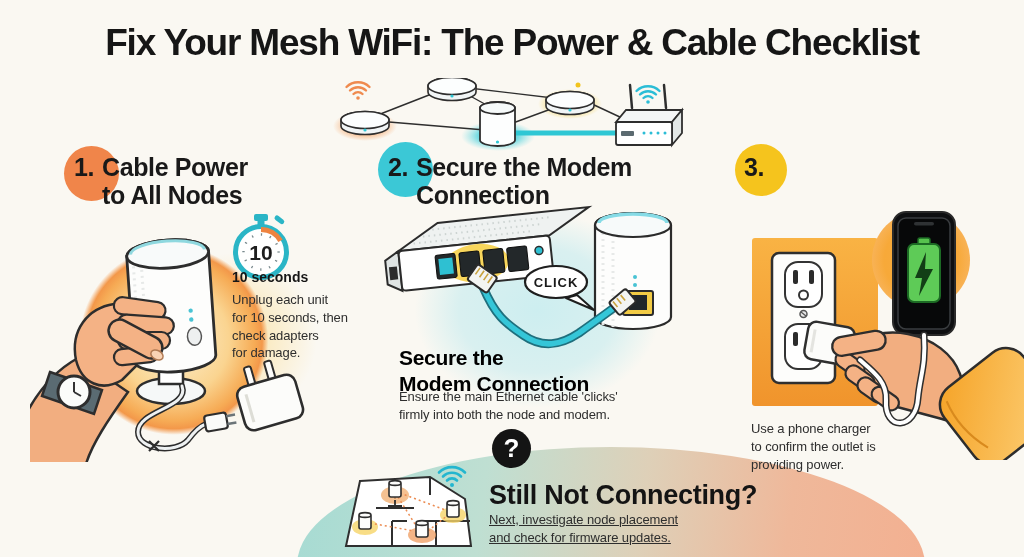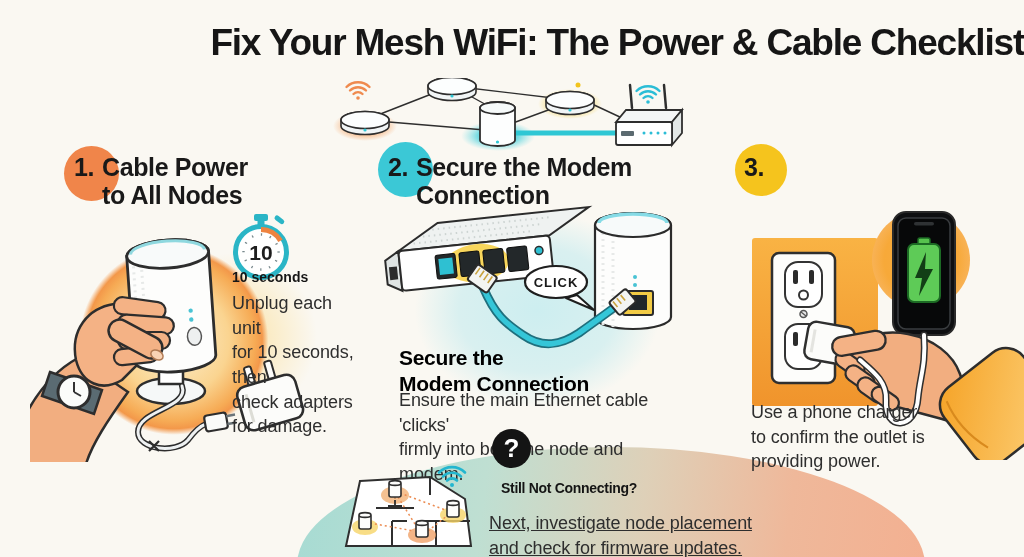--- a/index.html
+++ b/index.html
@@ -1,34 +1,34 @@
 <!DOCTYPE html>
 <html><head>
 <meta charset="utf-8">
 <style>
   html,body{margin:0;padding:0;background:#e9e9e9;}
   #stage{position:relative;width:1024px;height:557px;background:#faf8f2;overflow:hidden;
          font-family:"Liberation Sans","DejaVu Sans",sans-serif;color:#1a1a1a;}
   .abs{position:absolute;}
-  .main-title{left:0;top:22px;width:1024px;text-align:right;font-size:37px;font-weight:bold;
+  .main-title{left:0;top:22px;width:1024px;text-align:center;font-size:37px;font-weight:bold;
               letter-spacing:-1.2px;color:#161616;}
   .glow{border-radius:50%;}
   .num-circle{border-radius:50%;}
   .step-head{display:flex;gap:8px;font-size:25px;font-weight:bold;line-height:1.13;
              letter-spacing:-0.4px;color:#191919;}
   .step-title{white-space:pre-line;}
   .timer-label{font-size:14px;font-weight:bold;color:#161616;}
-  .body-text{font-size:18px;line-height:1.37;color:#2e2e2e;white-space:pre-line;letter-spacing:-0.1px;}
+  .body-text{font-size:13px;line-height:1.37;color:#2e2e2e;white-space:pre-line;letter-spacing:-0.1px;}
   .caption{font-size:21px;font-weight:bold;line-height:1.24;color:#000000;white-space:pre-line;letter-spacing:-0.3px;margin-top:24px;}
   .footer-blob{left:297px;top:447px;width:628px;height:120px;
                border-radius:314px 314px 0 0 / 118px 118px 0 0;
                background:linear-gradient(97deg,#a6dbd3 0%,#bfdfd2 30%,#ded0b8 55%,#efb89a 78%,#f3b091 100%);}
   .q-badge{left:492px;top:429px;width:39px;height:39px;border-radius:50%;background:#141414;
            color:#fff;font-size:26px;font-weight:bold;text-align:center;line-height:39px;}
-  .footer-title{font-size:14px;font-weight:bold;letter-spacing:-0.3px;color:#141414;margin-left:12px;}
+  .footer-title{font-size:27px;font-weight:bold;letter-spacing:-0.3px;color:#141414;}
   svg text{font-family:"Liberation Sans","DejaVu Sans",sans-serif;}
 </style>
 </head>
 <body>
 
 <div id="stage">
 
   <div class="abs glow" style="left:120px;top:225px;width:225px;height:225px;
               background:radial-gradient(circle closest-side,rgba(250,222,150,0.85),rgba(250,222,150,0) 75%);"></div>
   <div class="abs glow" style="left:28px;top:218px;width:292px;height:245px;
@@ -304,21 +304,21 @@
 
     <g transform="rotate(-38 262 200)">
       <rect x="220" y="158" width="100" height="92" rx="22" fill="url(#slvGrad)" stroke="#2d2d2d" stroke-width="2.5"></rect>
       <path d="M232,168 q-8,30 4,62" fill="none" stroke="#d98a1d" stroke-width="2"></path>
     </g>
 
     <path d="M196,127 C198,158 192,168 190,190 C188,222 156,224 158,192 C159,174 146,164 132,152" fill="none" stroke="#2f2f2f" stroke-width="7" stroke-linecap="round"></path>
     <path d="M196,127 C198,158 192,168 190,190 C188,222 156,224 158,192 C159,174 146,164 132,152" fill="none" stroke="#ffffff" stroke-width="4" stroke-linecap="round"></path>
   </svg>
 
-  <div class="abs body-text" style="left:751px;top:400px;width:210px;">Use a phone charger
+  <div class="abs body-text" style="left:751px;top:420px;width:210px;">Use a phone charger
 to confirm the outlet is
 providing power.</div>
 
   <div class="abs q-badge">?</div>
 
   <svg class="abs" style="left:332px;top:459px" width="150" height="97" viewBox="0 0 150 97">
     <polygon points="28,22 98,18 133,40 139,87 14,87" fill="#ffffff" stroke="#2f2f2f" stroke-width="2"></polygon>
     <g stroke="#2f2f2f" stroke-width="2">
       <path d="M63,19 v21 M44,49 h38 M98,18 v18 M104,62 h34"></path>
       <path d="M60,62 v25 M60,62 h15 M89,62 h15 M104,62 v25"></path>

